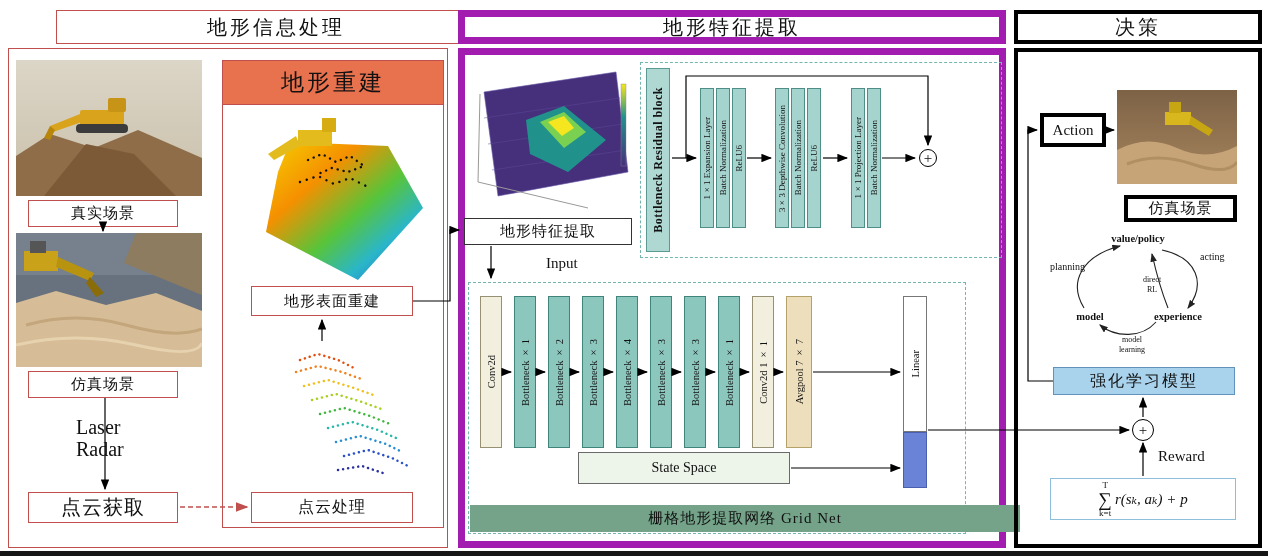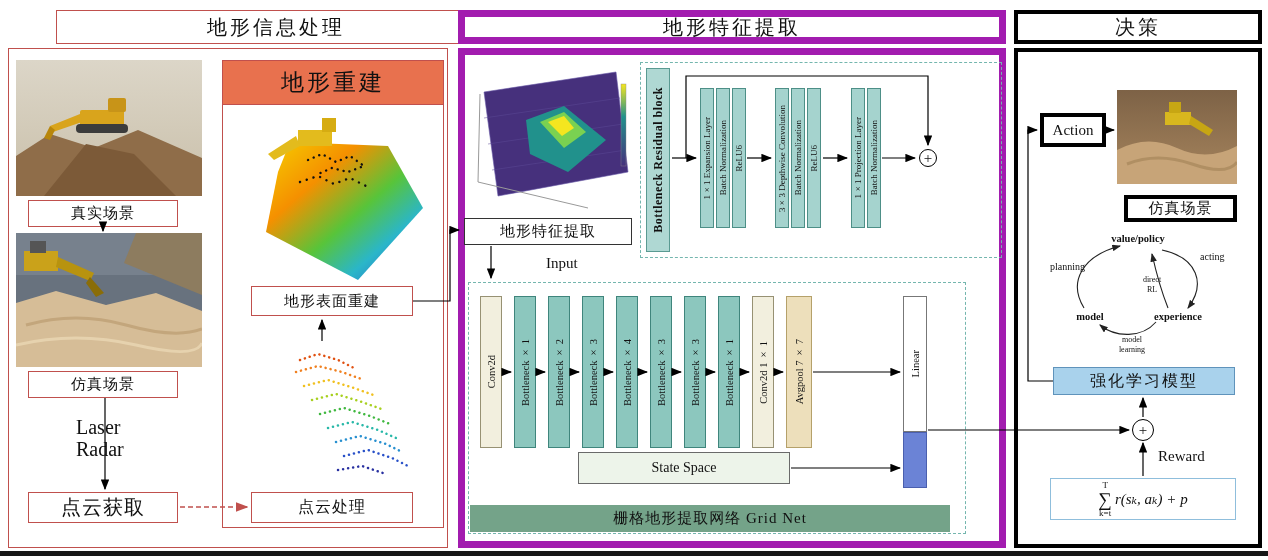--- a/index.html
+++ b/index.html
@@ -239,21 +239,21 @@
       <span>Avgpool 7 × 7</span>
     </div>
   <div class="vbar gbar g-white" style="left:903px;top:296px;width:24px;height:136px;">
       <span>Linear</span>
     </div>
   <div class="bluerect" style="left:903px;top:432px;width:24px;height:56px;"></div>
 
   <div class="state-box" style="left:578px;top:452px;width:212px;height:32px;">
       <span>State Space</span>
     </div>
-  <div class="gfooter" style="left:470px;top:505px;width:480px;height:27px;">
+  <div class="gfooter" style="left:470px;top:505px;width:550px;height:27px;">
       <span>栅格地形提取网络 Grid Net</span>
     </div>
 
   <div class="lbl b-blue panel-head" style="left:1014px;top:10px;width:248px;height:34px;">
       <span>决策</span>
     </div>
   <div class="abs b-blue" style="left:1014px;top:48px;width:248px;height:500px;"></div>
 
   <div class="lbl b-blue" style="left:1040px;top:113px;width:66px;height:34px;letter-spacing:0;">
       <span>Action</span>

